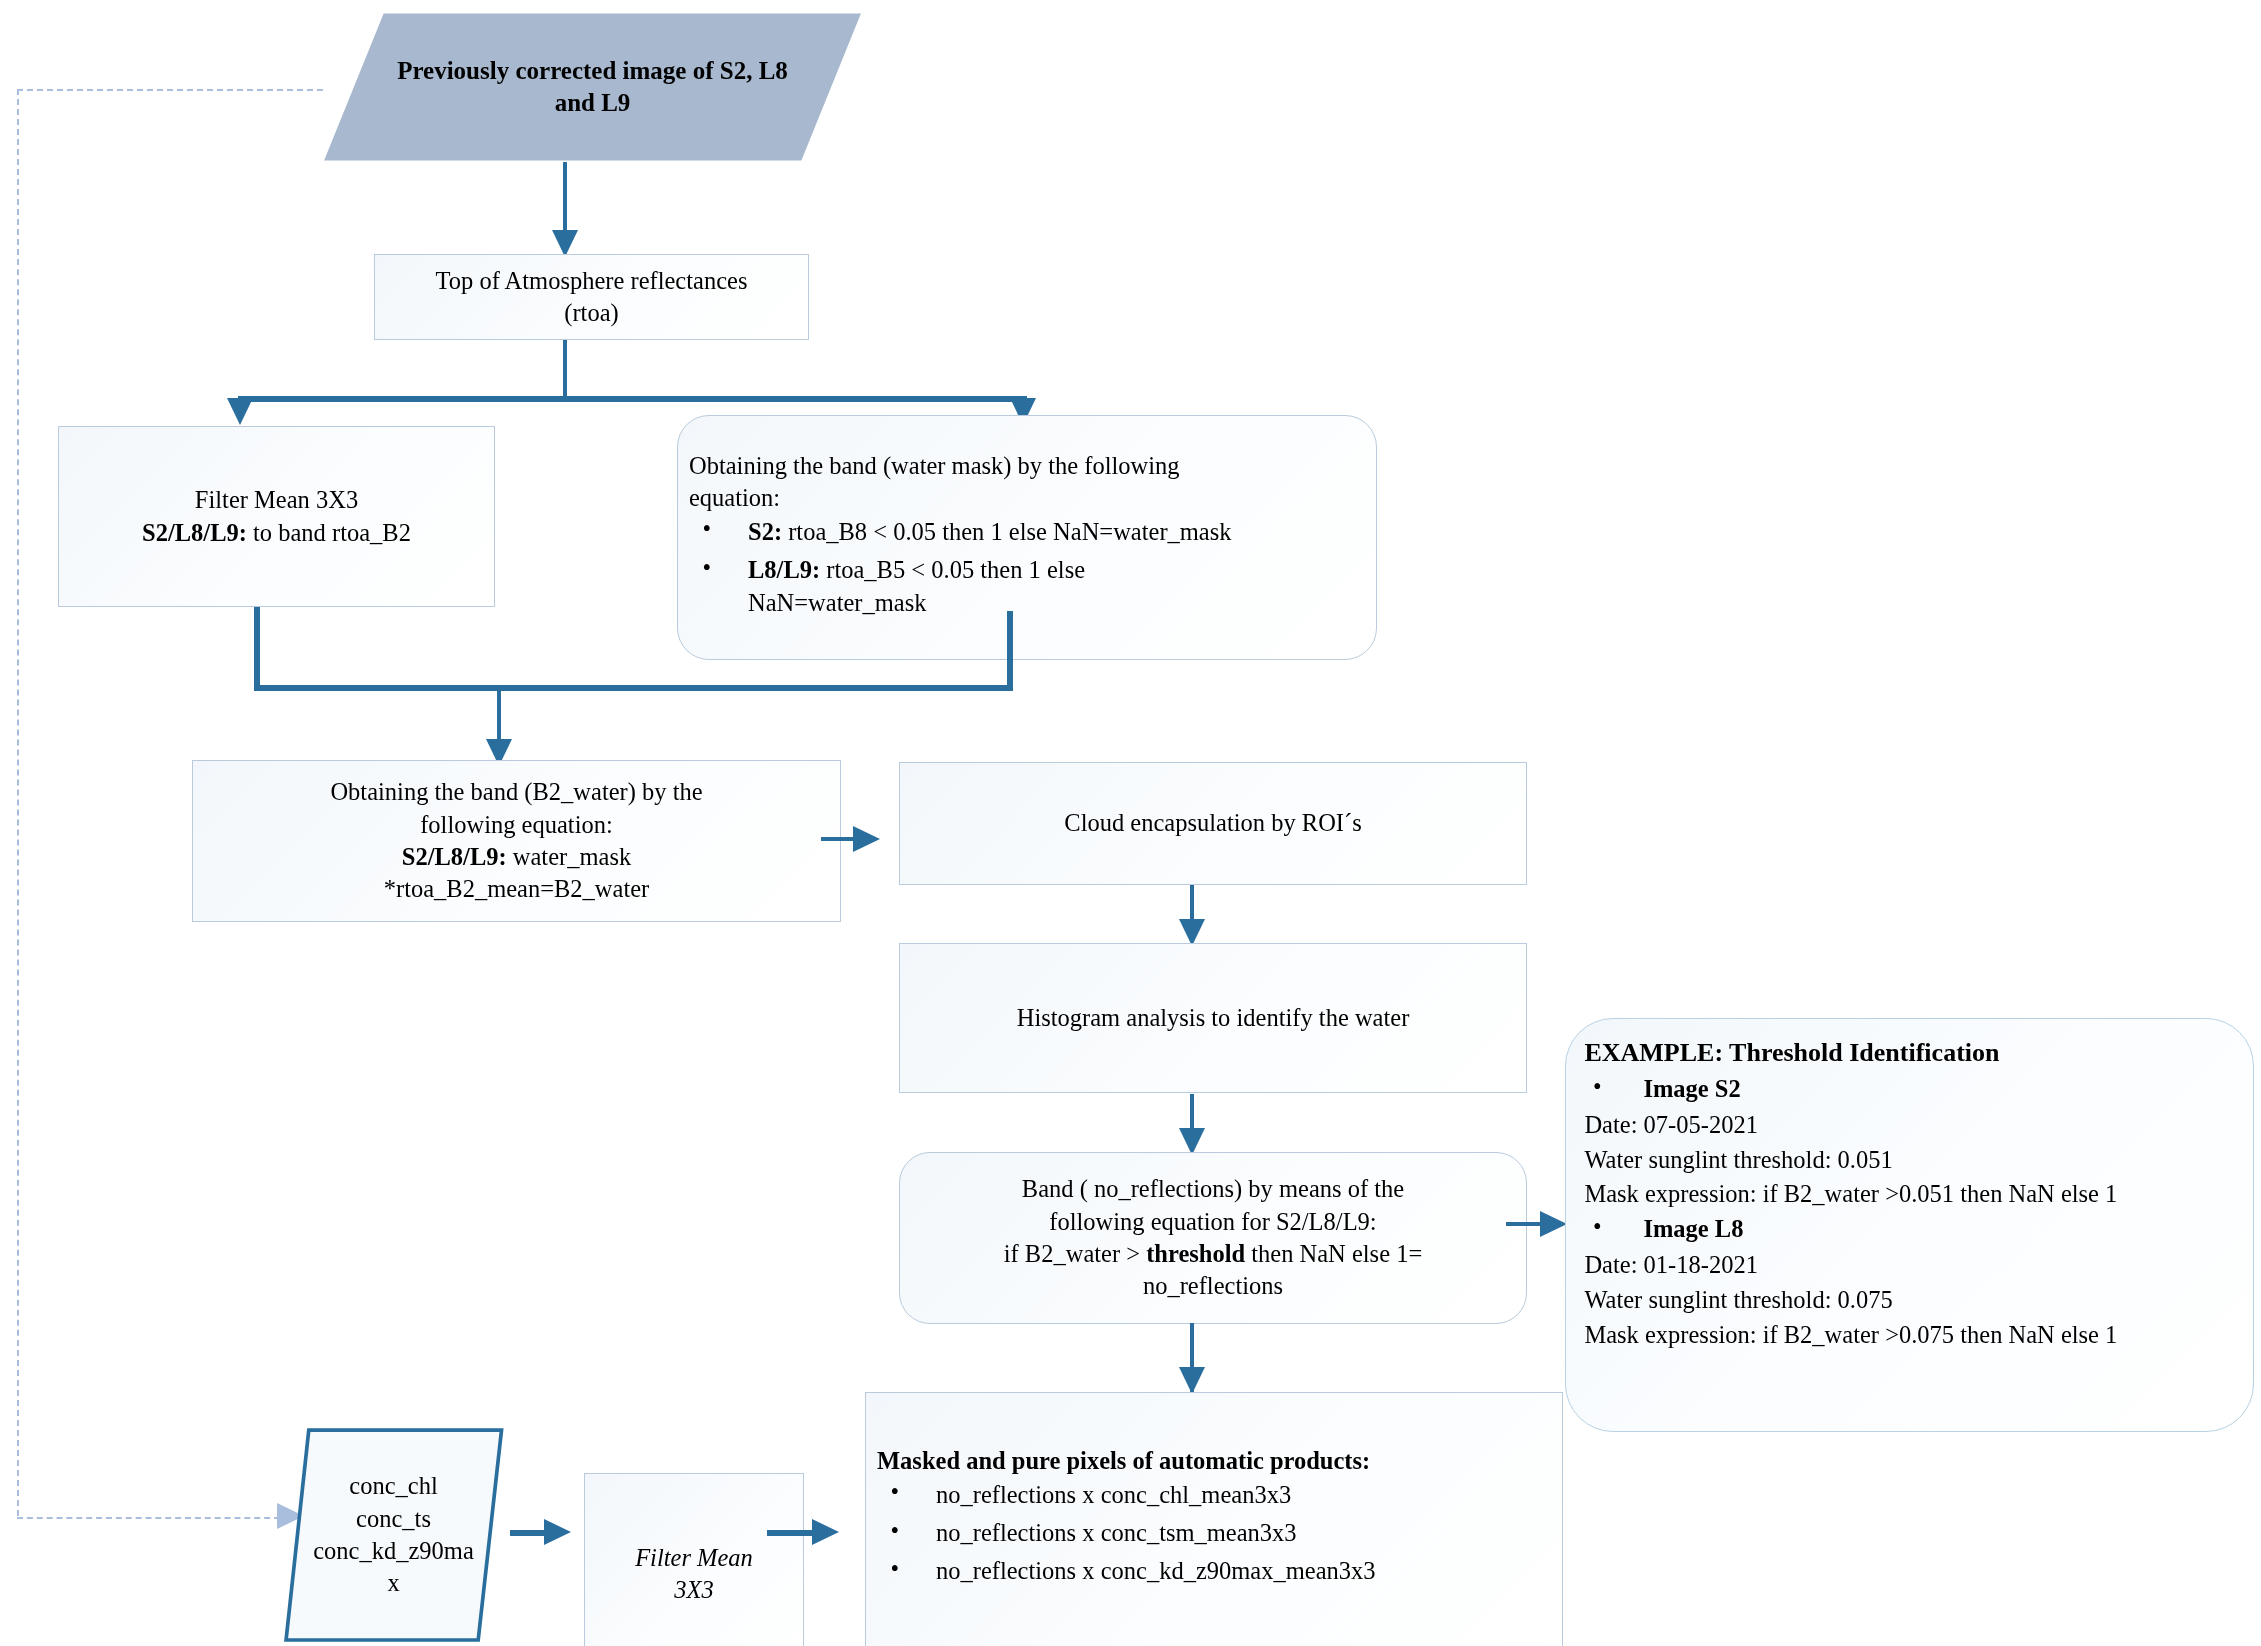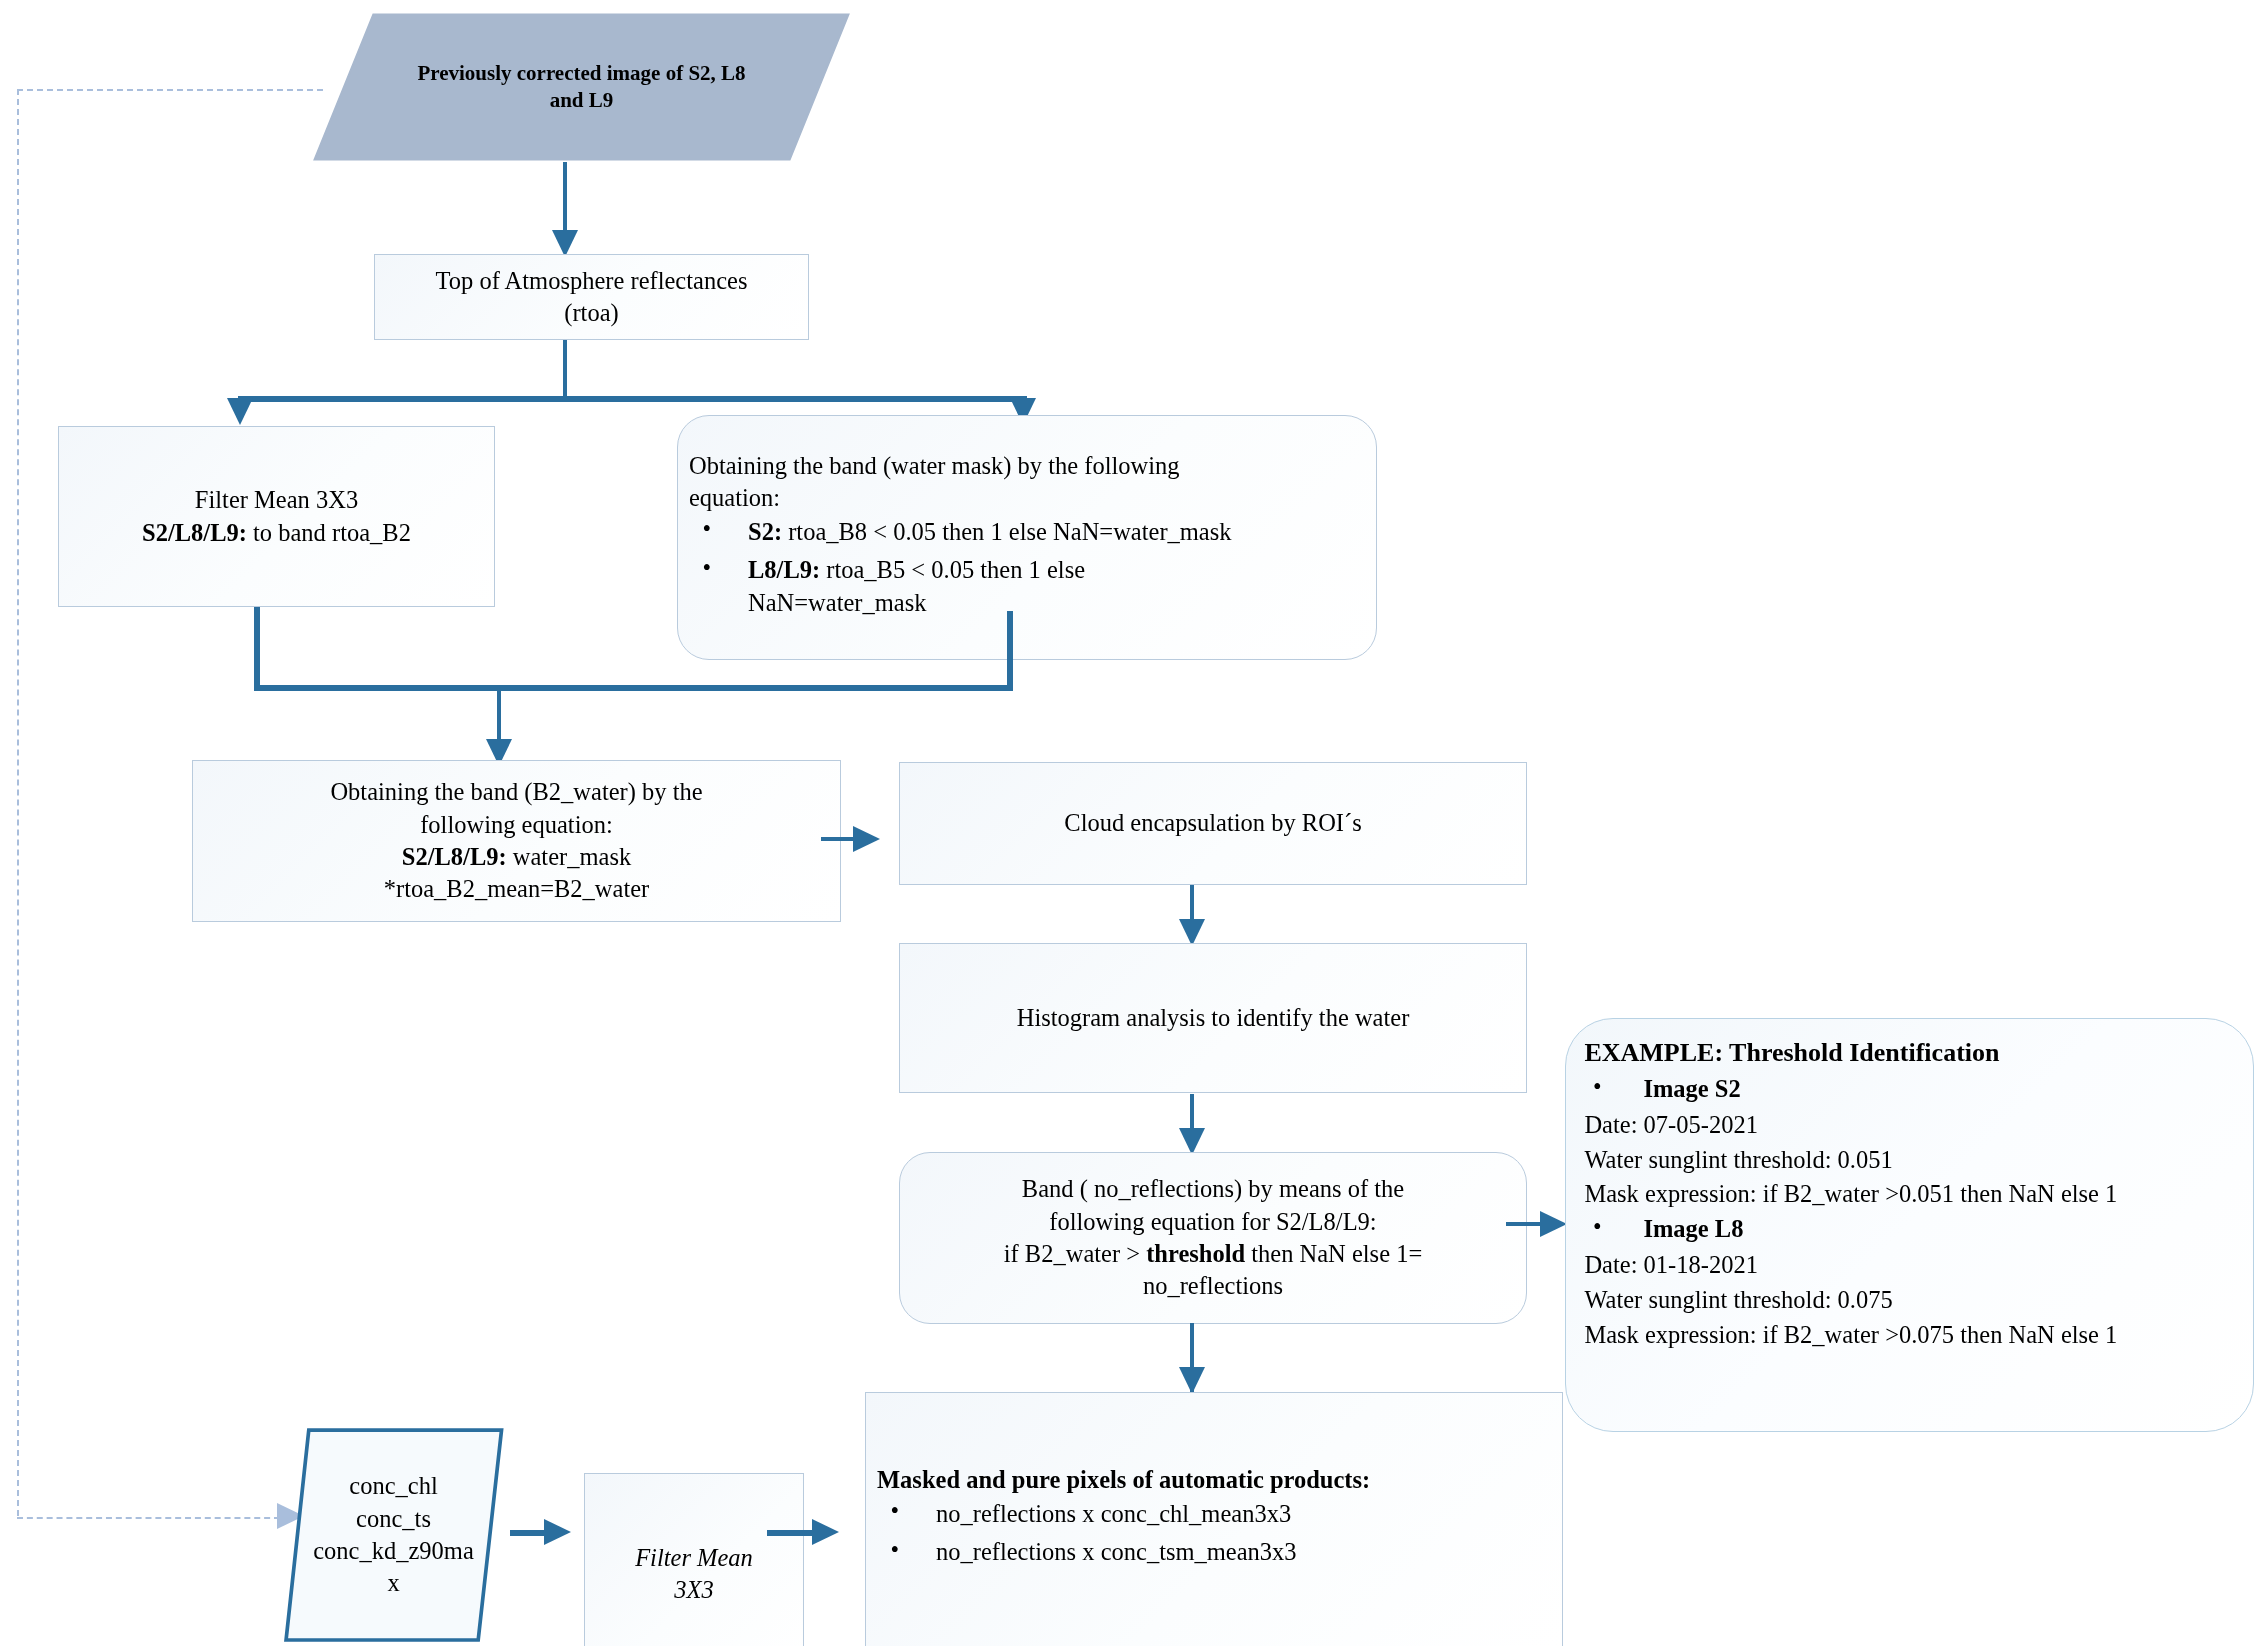--- a/index.html
+++ b/index.html
@@ -142,21 +142,21 @@
 </head>
 <body>
 
 <div id="canvas">
 
   <div class="dashed h" style="left:17px; top:89px; width:306px;"></div>
   <div class="dashed v" style="left:17px; top:89px; height:1427px;"></div>
   <div class="dashed h" style="left:17px; top:1517px; width:263px;"></div>
   <div class="arrowhead right pale" style="left:277px; top:1503px;"></div>
 
-  <div class="para" style="left:312px; top:12.3px; width:539px; height:150px; font-size:21px; font-weight:bold; line-height:1.3;">
+  <div class="para" style="left:323px; top:12.3px; width:539px; height:150px; font-size:25px; font-weight:bold; line-height:1.3;">
     <svg class="shape" viewBox="0 0 880 245" preserveAspectRatio="none">
       <polygon points="100,4 876,4 780,241 4,241" fill="#a8b8ce" stroke="#a8b8ce" stroke-width="3"></polygon>
     </svg>
     <div class="inner">
       <div>Previously corrected image of S2, L8</div>
       <div>and L9</div>
     </div>
   </div>
 
   <div class="conn v" style="left:563px; top:162px; height:77px;"></div>
@@ -300,18 +300,19 @@
 
   <div class="conn thick h" style="left:767px; top:1530px; width:48px;"></div>
   <div class="arrowhead right" style="left:812px; top:1519px;"></div>
 
   <div class="node left" style="left:845px; top:1392px; width:698px; height:255px;">
     <div class="pad" style="padding:0 11px;">
       <div class="node-title-bold">Masked and pure pixels of automatic products:</div>
       <ul class="blist">
         <li>no_reflections x conc_chl_mean3x3</li>
         <li>no_reflections x conc_tsm_mean3x3</li>
+        <li>no_reflections x conc_kd_z90max_mean3x3</li>
       </ul>
     </div>
   </div>
 
 </div>
 
 
 </body></html>

